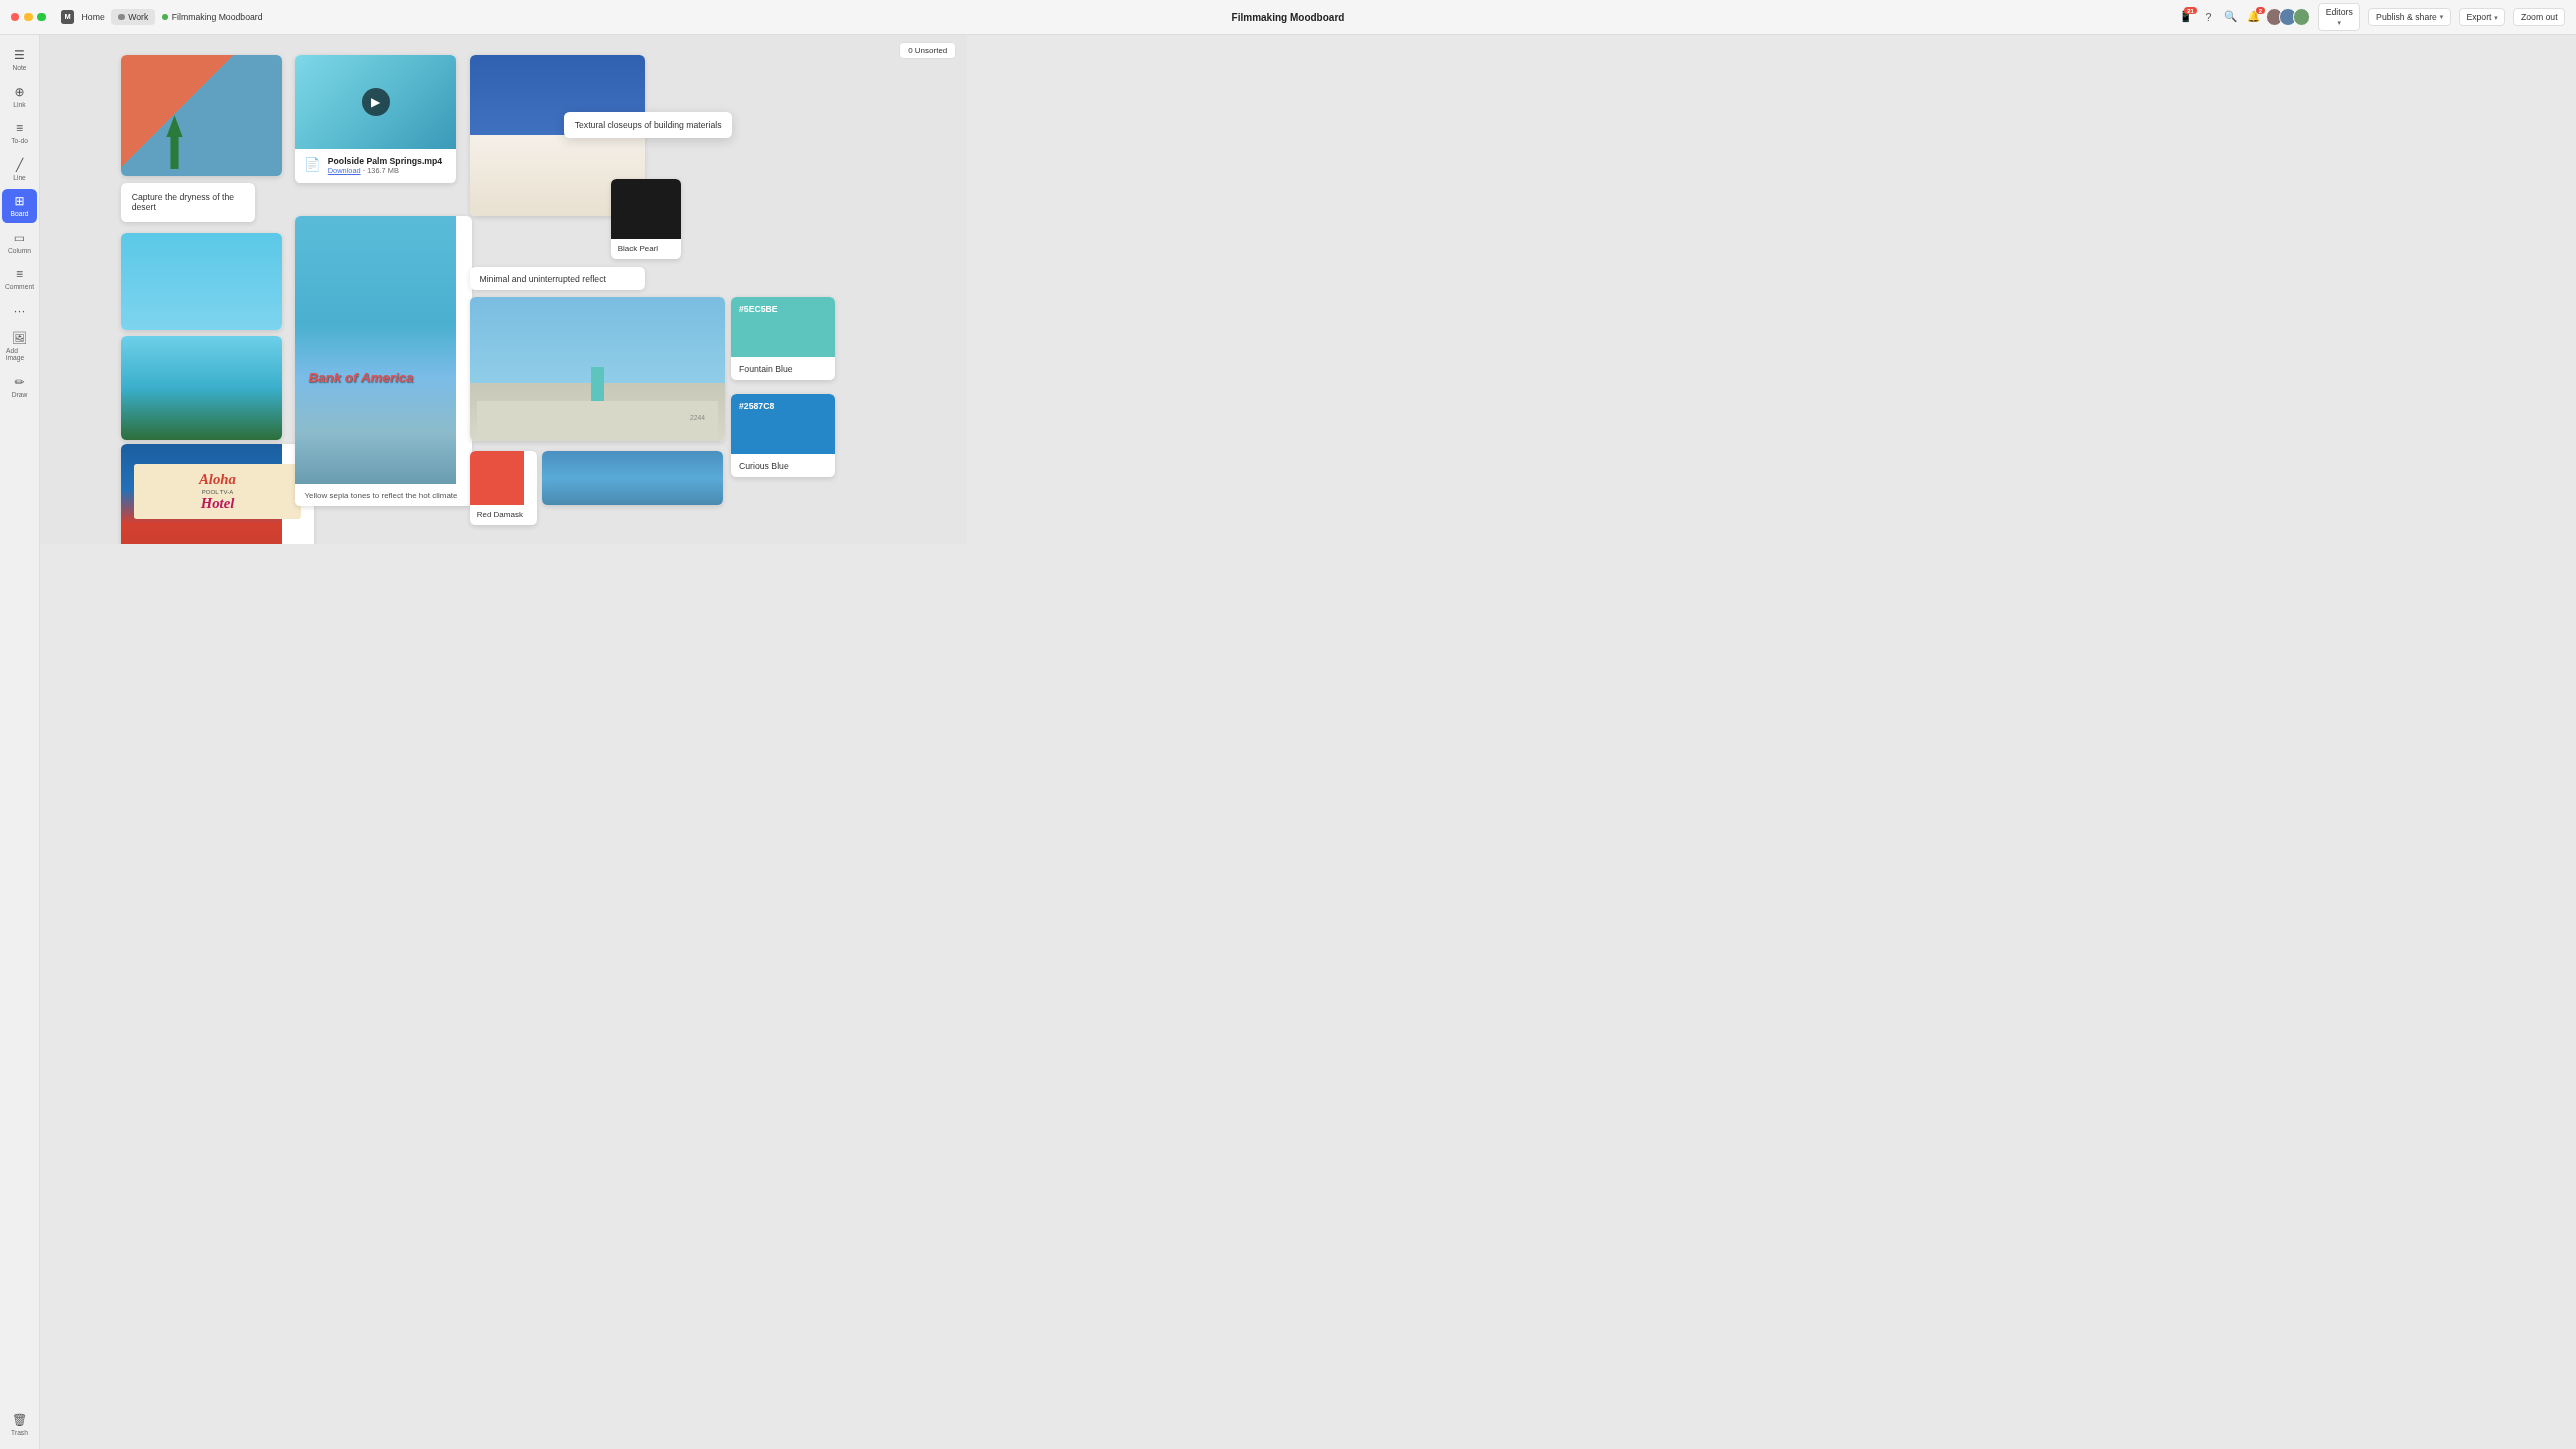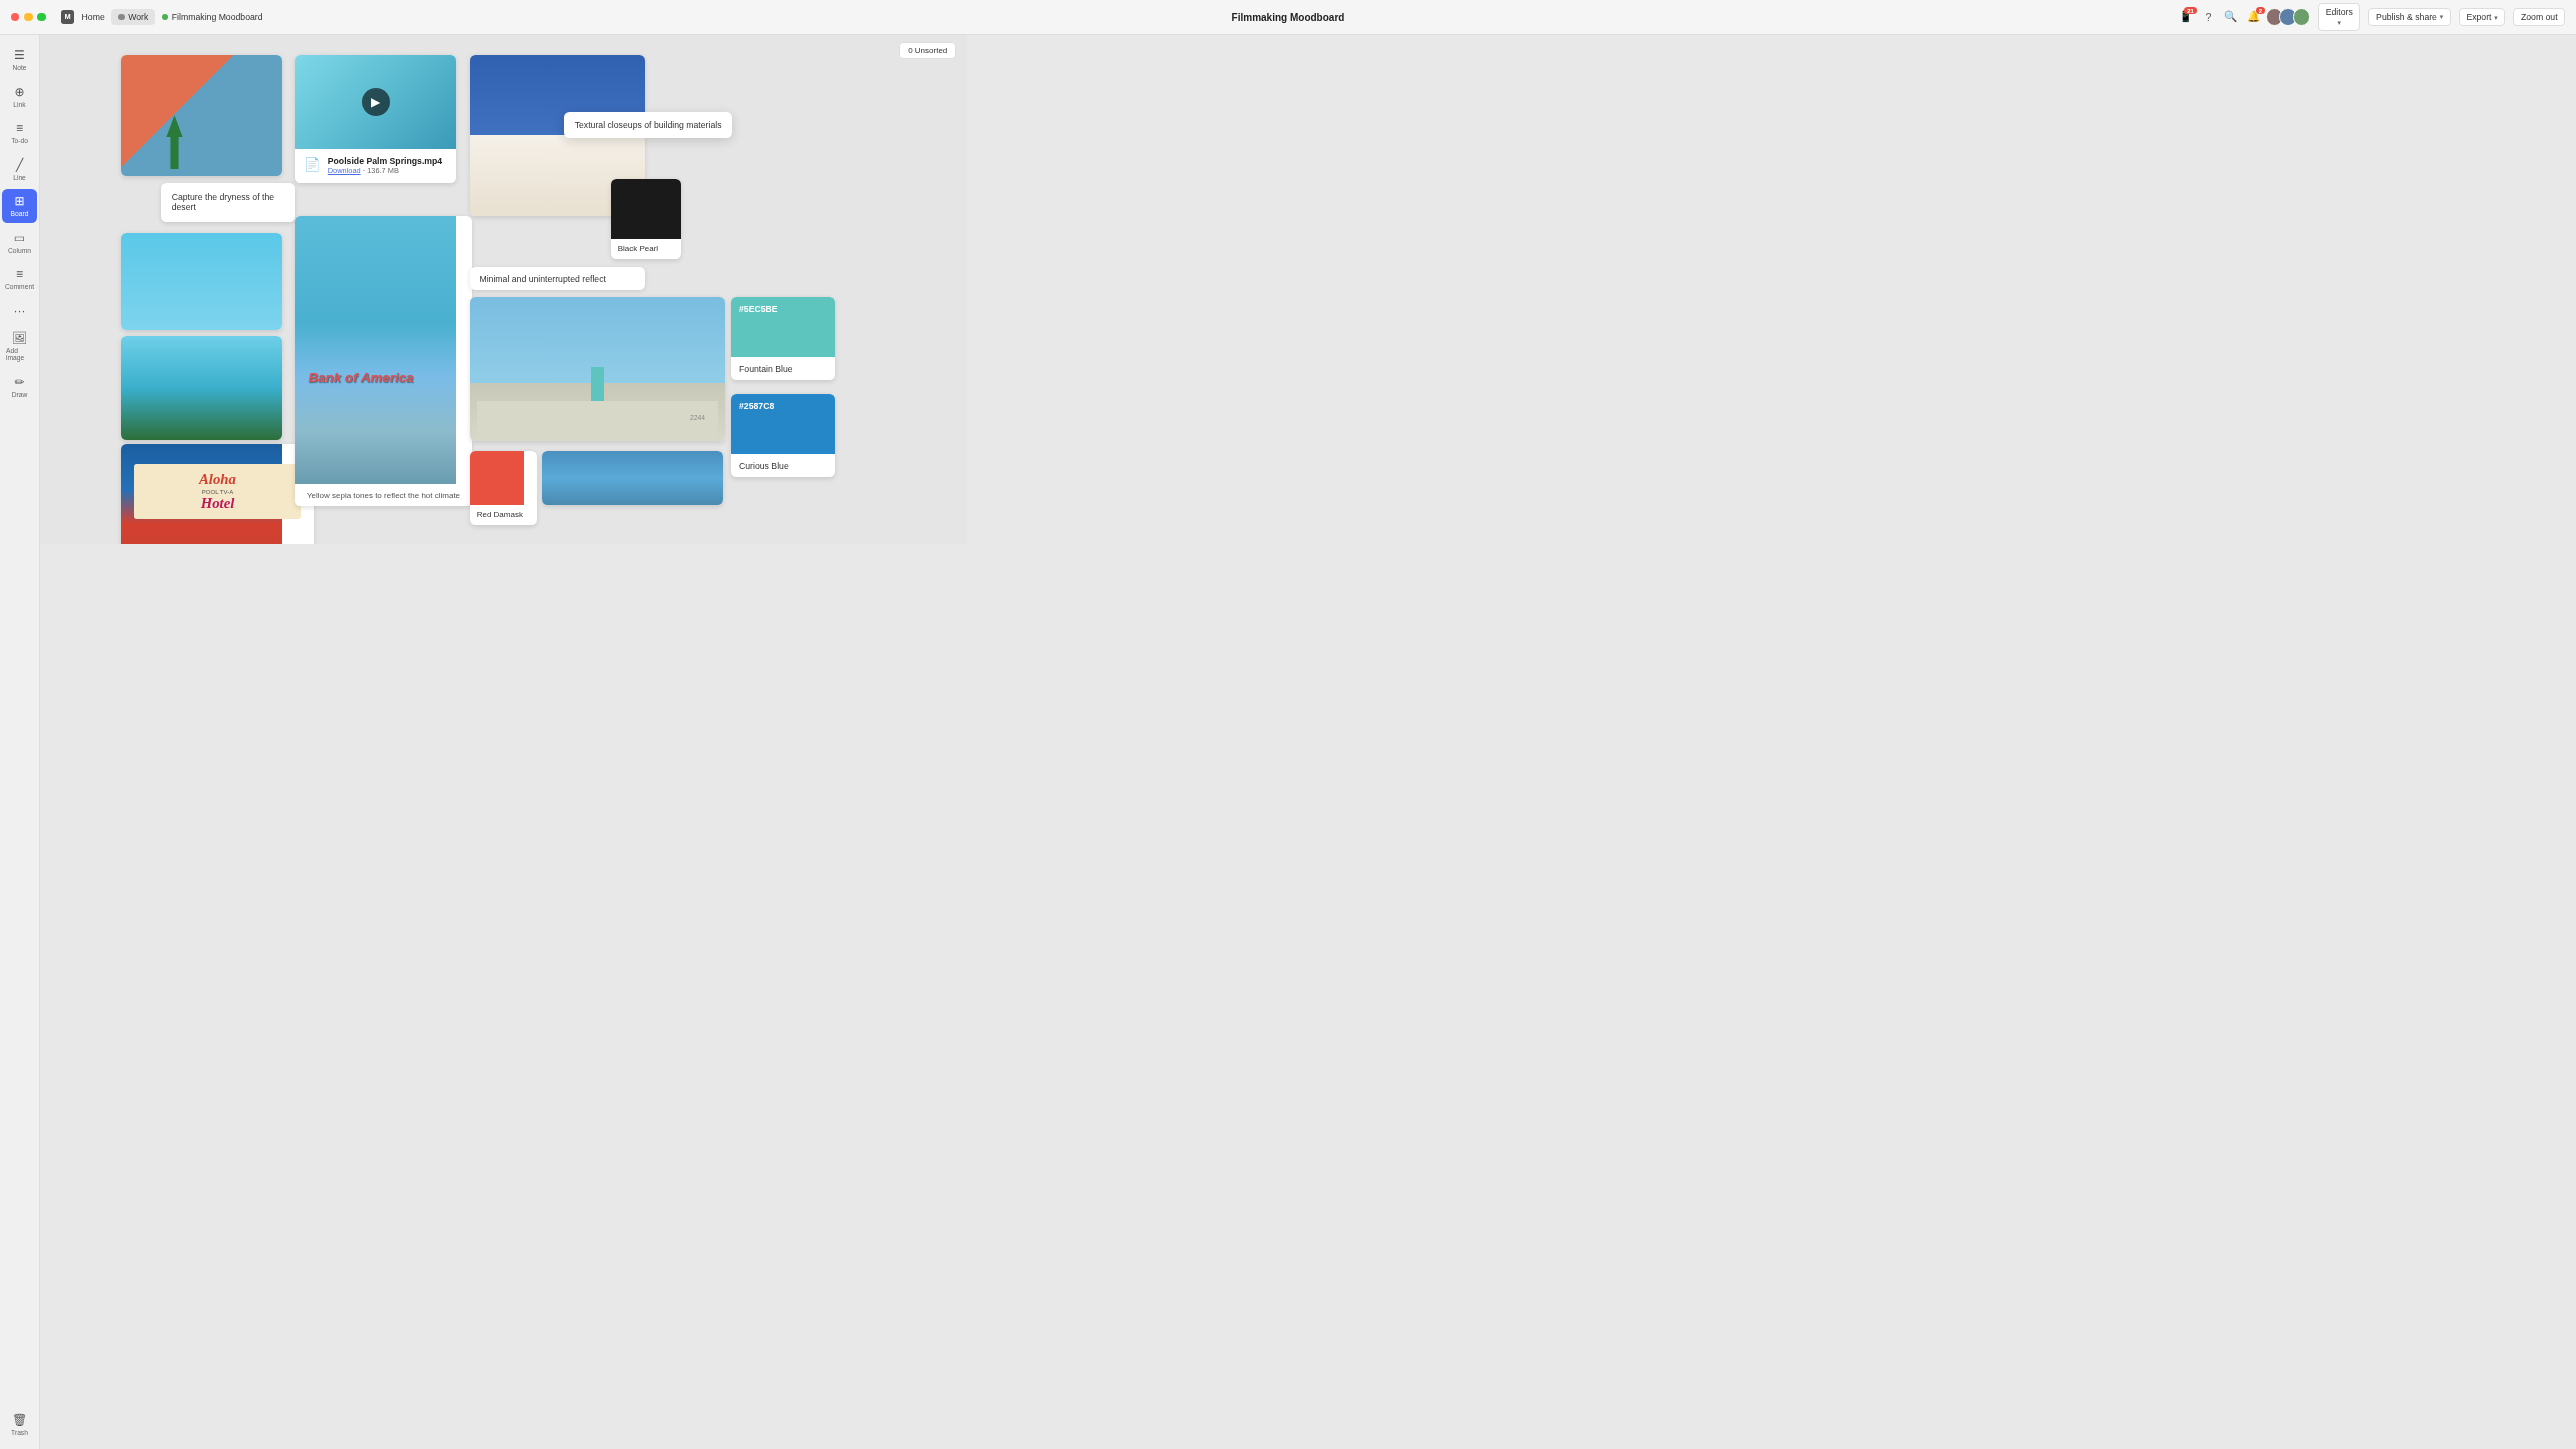--- a/index.html
+++ b/index.html
@@ -225,21 +225,20 @@
 
     
     .text-note {
       position: absolute;
       background: white;
       border-radius: 5.4px;
       padding: 9.4px 10.7px;
       box-shadow: 0 1.3px 5.4px rgba(0,0,0,0.12);
       font-size: 8.7px;
       color: #333;
-      margin-left: 40px;
     }
 
     
     .label-card {
       position: absolute;
       background: white;
       border-radius: 5.4px;
       padding: 6.7px 9.4px;
       box-shadow: 0 1.3px 5.4px rgba(0,0,0,0.12);
       font-size: 8.7px;
@@ -445,21 +444,21 @@
         <div>
           <div class="video-title">Poolside Palm Springs.mp4</div>
           <div class="video-download">
             <a>Download</a>
             <span> · </span><span>136.7 MB</span>
           </div>
         </div>
       </div>
     </div>
 
-    <div class="card" style="left:255px; top:181px; width:177px;text-align:center;">
+    <div class="card" style="left:255px; top:181px; width:177px;">
       <div class="img-bank-building">
         <div style="position:absolute; bottom:121px; left:13.4px; font-size:13.4px; font-weight:bold; color:#e05050; font-style:italic; text-shadow: 0.7px 0.7px 1.3px rgba(0,0,0,0.5);">Bank of America</div>
       </div>
       <div class="caption-card" style="position:relative; left:auto; top:auto; box-shadow:none; border-radius:0; background:white; padding:6.7px 9.4px;">
         <span>Yellow sepia tones to reflect the hot climate</span>
       </div>
     </div>
 
     <div class="card" style="left:430px; top:20px; width:175px;">
       <div class="img-architecture"></div>

